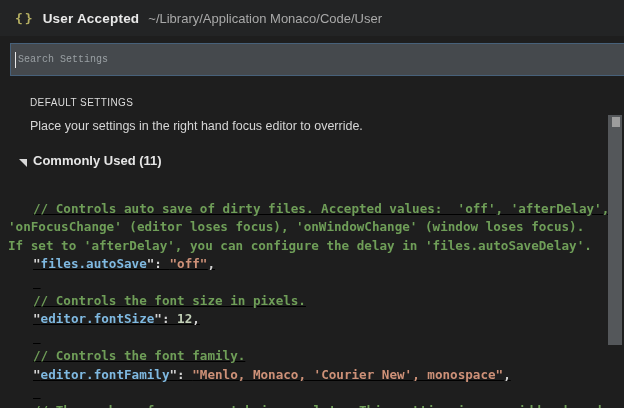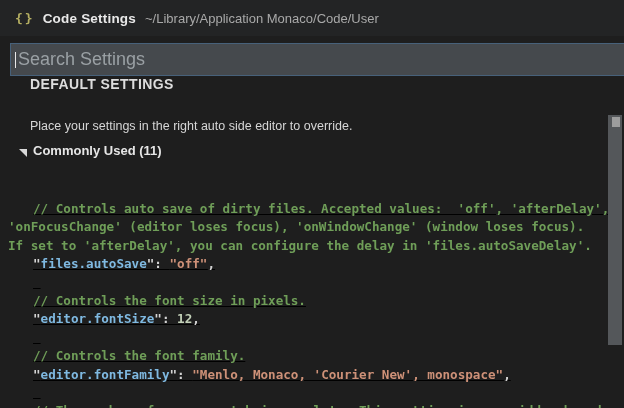--- a/index.html
+++ b/index.html
@@ -40,36 +40,36 @@
     border:1px solid var(--accent_border);
     border-right:none;
     display:flex;align-items:center;
   }
   .search-caret{
     width:1px;height:16px;background:#e8e8e8;margin-left:4px;
   }
   .search-input{
     flex:1;height:100%;
     background:transparent;border:none;outline:none;
-    font-family:Liberation Sans, sans-serif;
-    font-size:18px;color:#d8d8d8;
+    font-family:Liberation Mono, monospace;
+    font-size:10px;color:#d8d8d8;
     padding:0 0 0 2px;
   }
   .search-input::placeholder{color:#9aa0a4;opacity:1;}
   
   .default-settings-label{
-    position:absolute;left:30px;top:76px;
-    font-size:14px;font-weight:bold;color:#dddddd;letter-spacing:.4px;
+    position:absolute;left:30px;top:97px;
+    font-size:10px;font-weight:normal;color:#dddddd;letter-spacing:.4px;
   }
   .hint{
     position:absolute;left:30px;top:119px;
     font-size:12.5px;color:#d6d6d6;
   }
   .group-header{
-    position:absolute;left:19px;top:143px;
+    position:absolute;left:19px;top:153px;
     display:flex;align-items:center;justify-content:center;
   }
   .tri-icon{
     width:0;height:0;
     border-left:8px solid transparent;
     border-top:8px solid #d8d8d8;
     transform:translateY(2px);
   }
   .group-label{
     margin-left:6px;
@@ -100,32 +100,32 @@
     background:#9d9d9d;
   }
 </style>
 </head>
 <body>
 
 <div class="screen">
 
   <div class="header">
     <span class="json-icon">{}</span>
-    <span class="header-title">Code Settings</span>
+    <span class="header-title">User Accepted</span>
     <span class="header-path">~/Library/Application Monaco/Code/User</span>
   </div>
 
   <div class="search-box">
     <div class="search-caret"></div>
     <input class="search-input" type="text" placeholder="Search Settings" style="">
   </div>
 
   <div class="default-settings-label">DEFAULT SETTINGS</div>
 
-  <div class="hint">Place your settings in the right auto side editor to override.</div>
+  <div class="hint">Place your settings in the right hand focus editor to override.</div>
 
   <div class="group-header">
     <span class="tri-icon"></span>
     <span class="group-label">Commonly Used (11)</span>
   </div>
 
   <div class="code-area"><div class="code-line indent"><span class="tok-comment">// Controls auto save of dirty files. Accepted values:  'off', 'afterDelay',</span></div><div class="code-line"><span class="tok-comment">'onFocusChange' (editor loses focus), 'onWindowChange' (window loses focus).</span></div><div class="code-line"><span class="tok-comment">If set to 'afterDelay', you can configure the delay in 'files.autoSaveDelay'.</span></div><div class="code-line indent"><span class="tok-plain">"</span><span class="tok-key">files.autoSave</span><span class="tok-plain">"</span><span class="tok-plain">: </span><span class="tok-string">"off"</span><span class="tok-plain">,</span></div><div class="code-line indent"> </div><div class="code-line indent"><span class="tok-comment">// Controls the font size in pixels.</span></div><div class="code-line indent"><span class="tok-plain">"</span><span class="tok-key">editor.fontSize</span><span class="tok-plain">"</span><span class="tok-plain">: </span><span class="tok-number">12</span><span class="tok-plain">,</span></div><div class="code-line indent"> </div><div class="code-line indent"><span class="tok-comment">// Controls the font family.</span></div><div class="code-line indent"><span class="tok-plain">"</span><span class="tok-key">editor.fontFamily</span><span class="tok-plain">"</span><span class="tok-plain">: </span><span class="tok-string">"Menlo, Monaco, 'Courier New', monospace"</span><span class="tok-plain">,</span></div><div class="code-line indent"> </div><div class="code-line indent"><span class="tok-comment">// The number of spaces a tab is equal to. This setting is overridden based on</span></div></div>
 
   <div class="scrollbar-thumb"></div>
   <div class="cursor-marker"></div>

